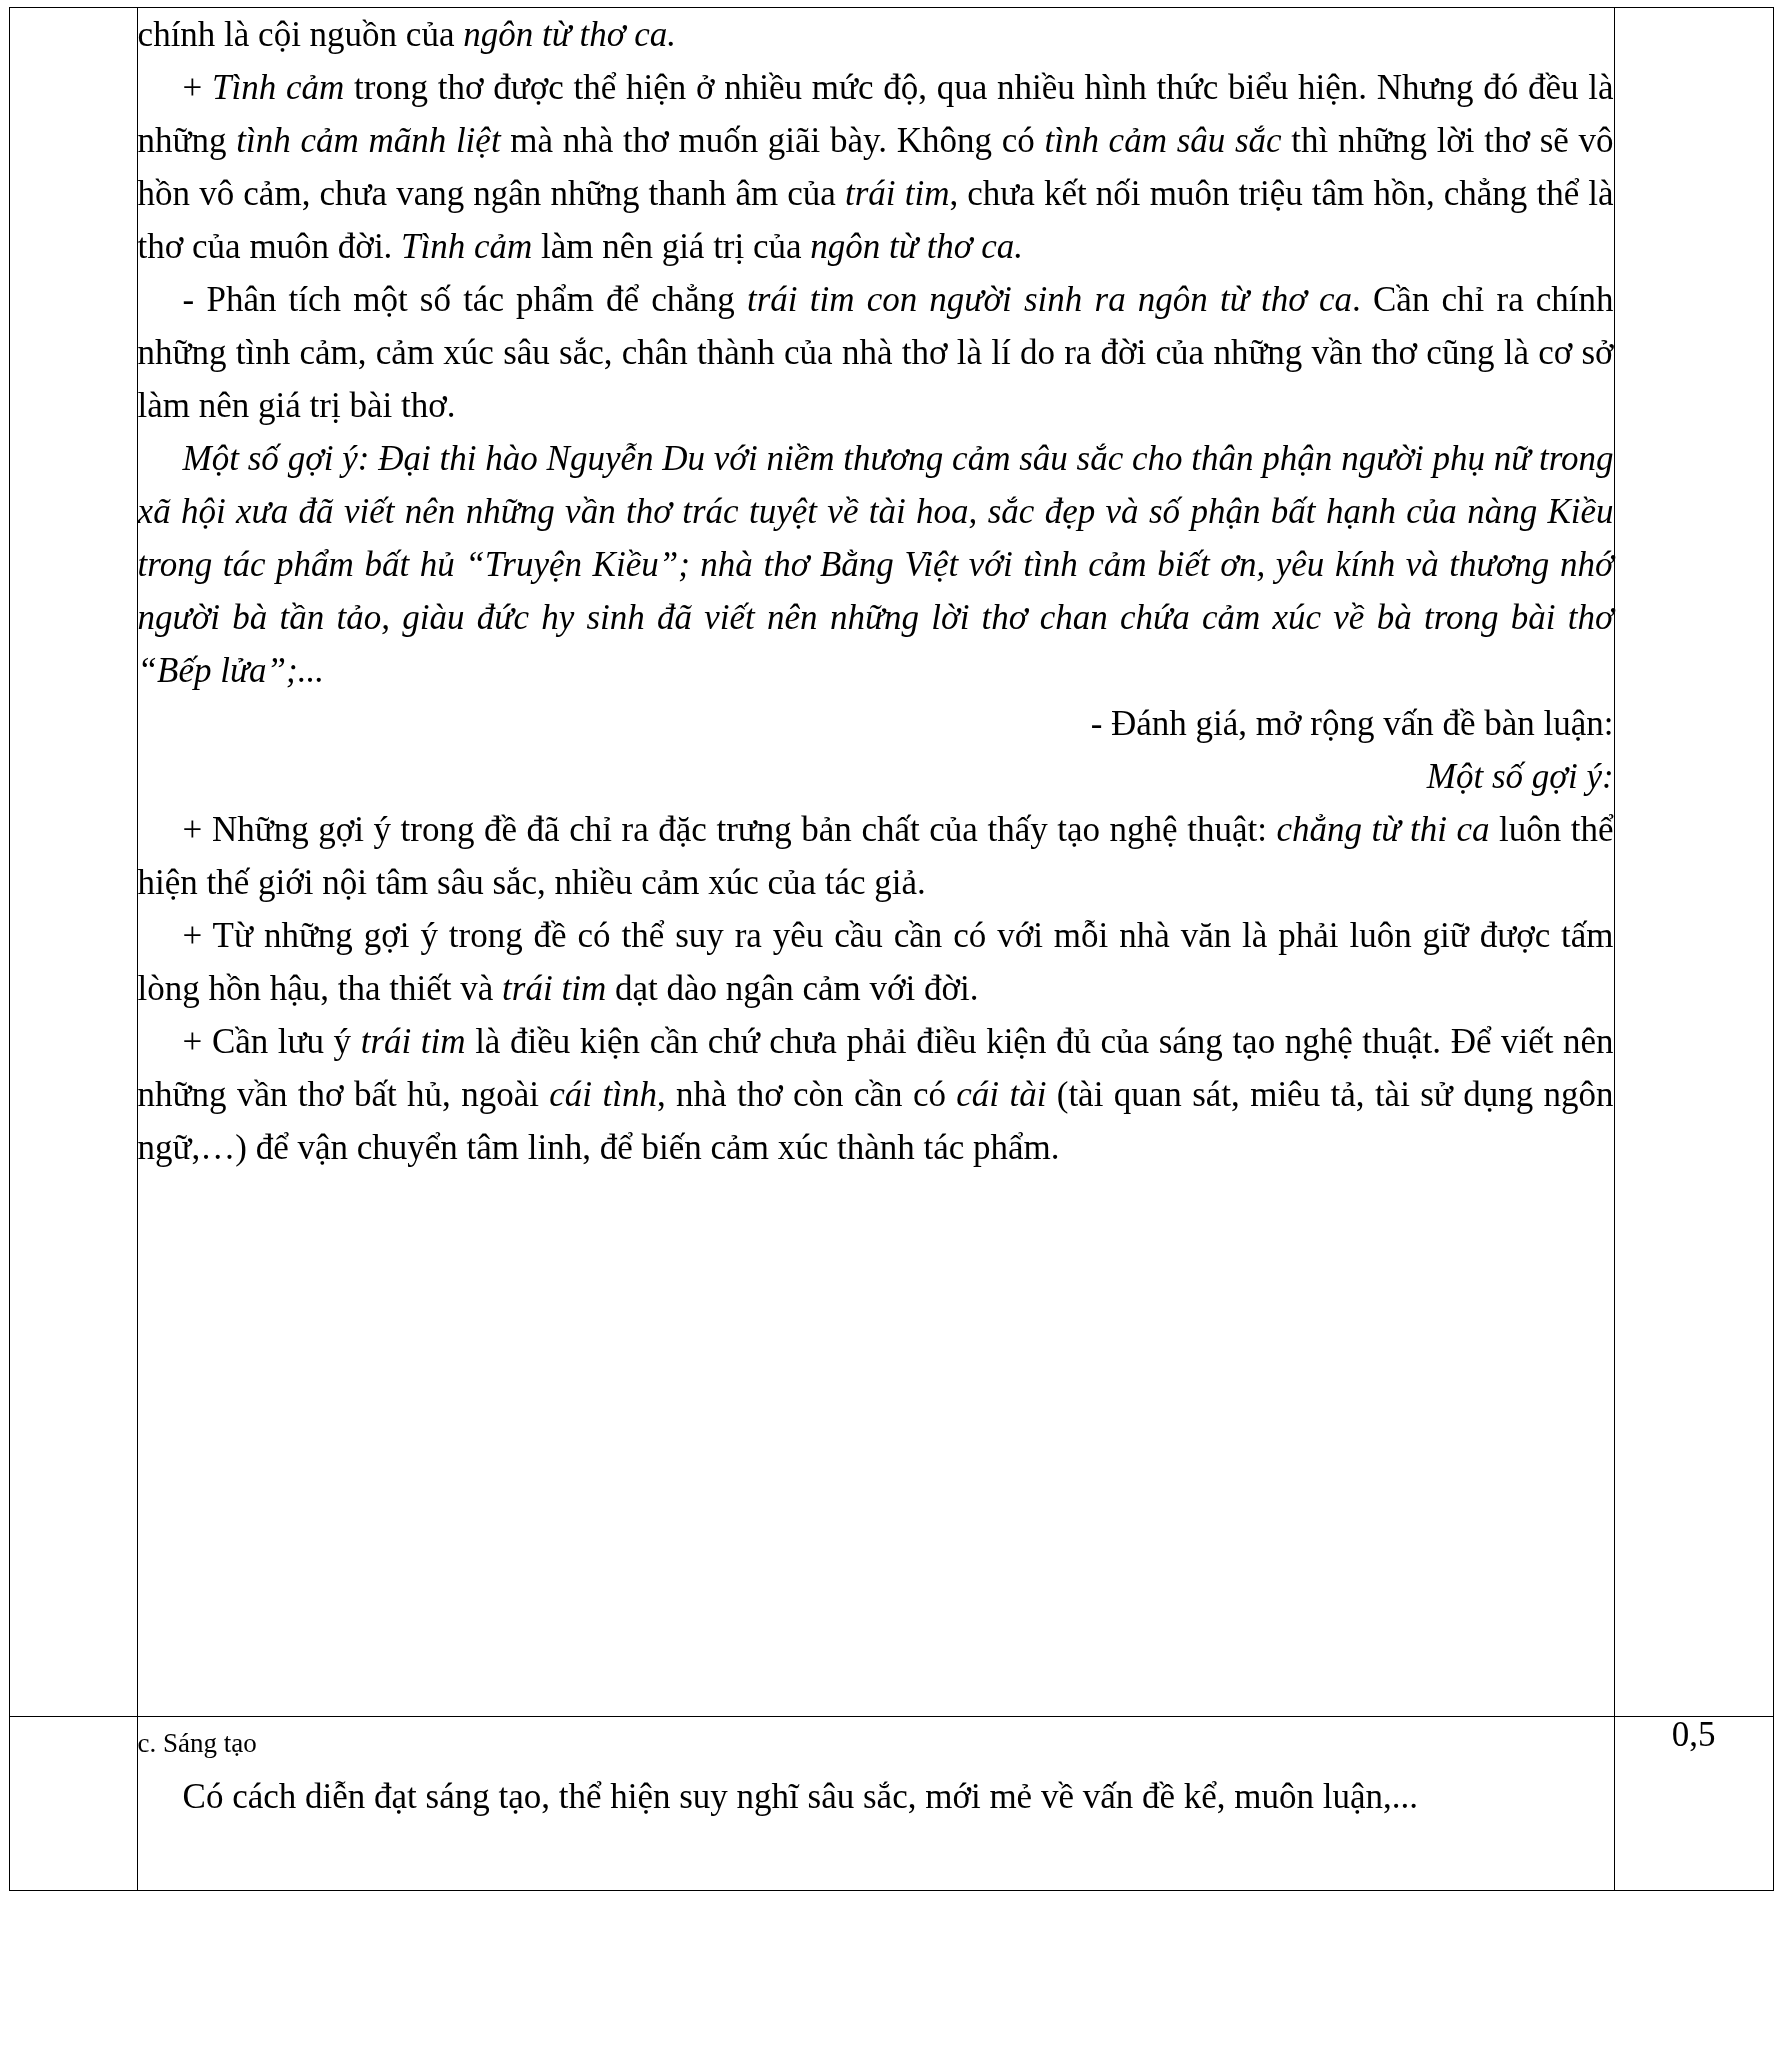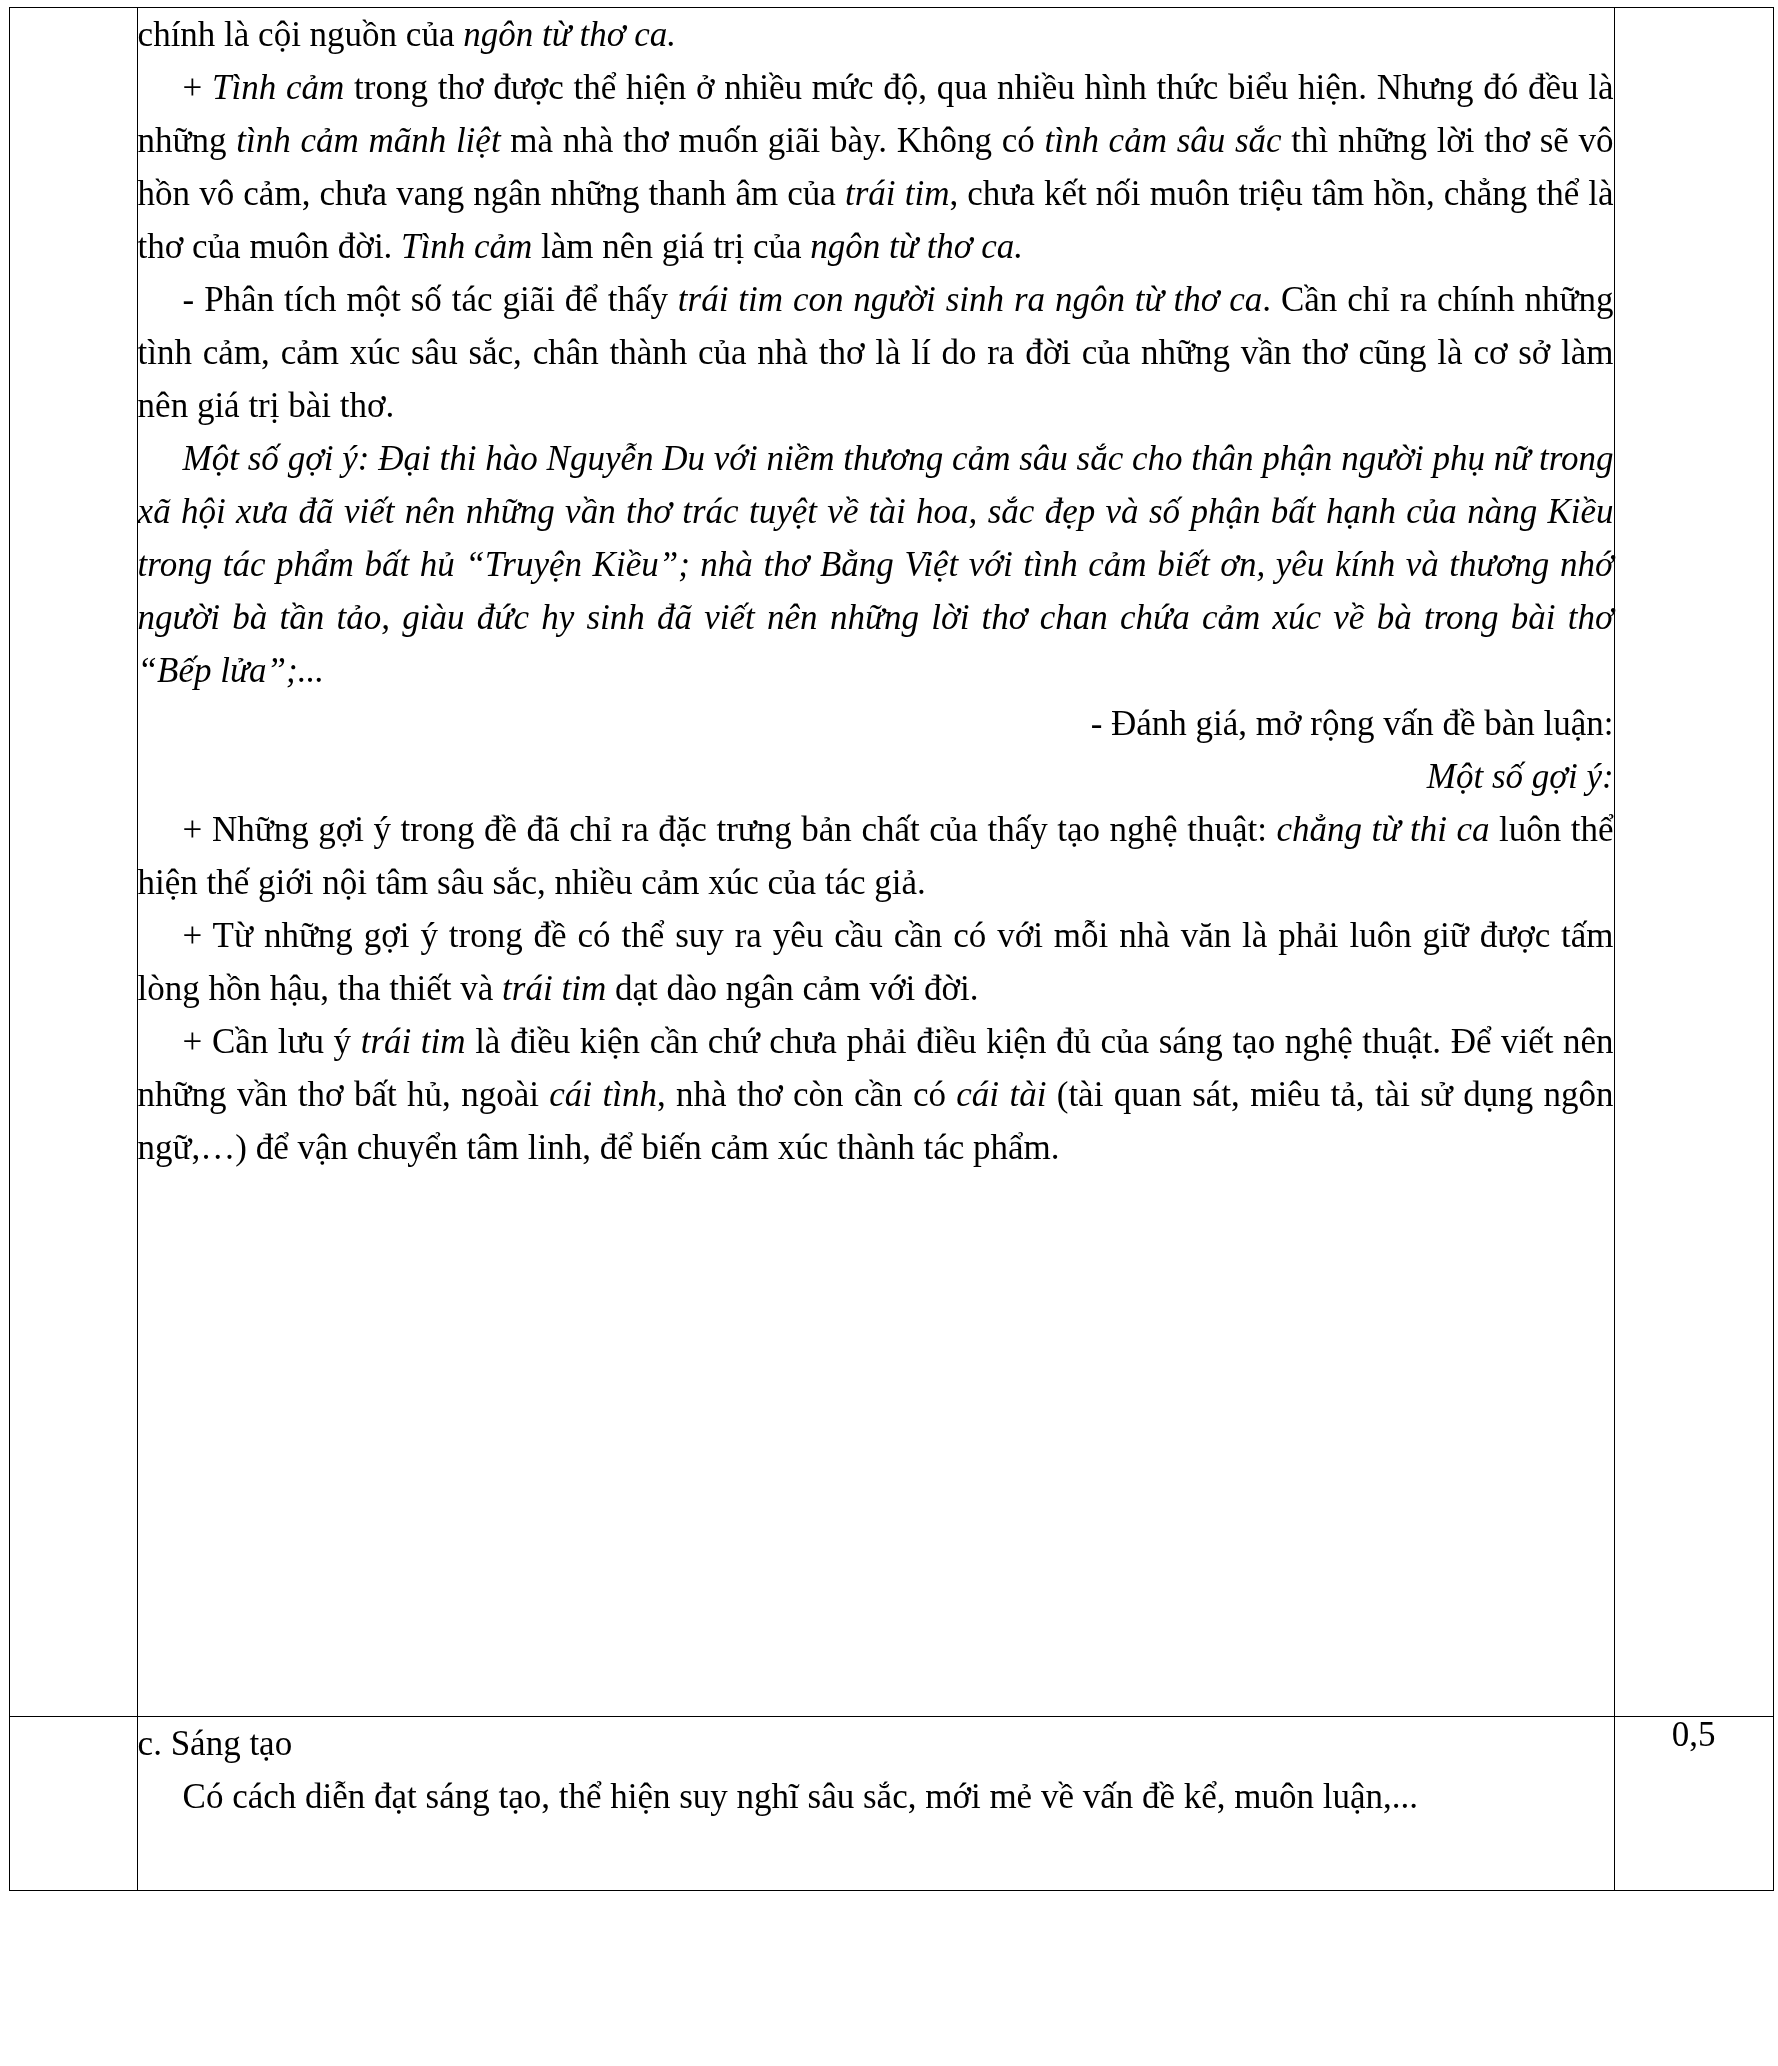--- a/index.html
+++ b/index.html
@@ -70,21 +70,21 @@
     text-indent: 0;
   }
   .para.ind {
     text-indent: 45px;
   }
   .it { font-style: italic; }
 
   .no-just { text-align: right; }
 
   .head-line {
-    font-size: 35px;
+    font-size: 27px;
     line-height: 53px;
     margin: 0;
     text-align: left;
   }
 
   .score-sp { letter-spacing: 0px; }
 </style>
 </head>
 <body>
 
@@ -104,21 +104,21 @@
 
           <p class="para cont">
             <span>chính là cội nguồn của </span><span class="it">ngôn từ thơ ca.</span>
           </p>
 
           <p class="para ind">
             <span>+ </span><span class="it">Tình cảm</span><span> trong thơ được thể hiện ở nhiều mức độ, qua nhiều hình thức biểu hiện. Nhưng đó đều là những </span><span class="it">tình cảm mãnh liệt</span><span> mà nhà thơ muốn giãi bày. Không có </span><span class="it">tình cảm sâu sắc</span><span> thì những lời thơ sẽ vô hồn vô cảm, chưa vang ngân những thanh âm của </span><span class="it">trái tim</span><span>, chưa kết nối muôn triệu tâm hồn, chẳng thể là thơ của muôn đời. </span><span class="it">Tình cảm</span><span> làm nên giá trị của </span><span class="it">ngôn từ thơ ca.</span>
           </p>
 
           <p class="para ind">
-            <span>- Phân tích một số tác giãi để thấy </span><span class="it">trái tim con người sinh ra ngôn từ thơ ca</span><span>. Cần chỉ ra chính những tình cảm, cảm xúc sâu sắc, chân thành của nhà thơ là lí do ra đời của những vần thơ cũng là cơ sở làm nên giá trị bài thơ.</span>
+            <span>- Phân tích một số tác phẩm để chẳng </span><span class="it">trái tim con người sinh ra ngôn từ thơ ca</span><span>. Cần chỉ ra chính những tình cảm, cảm xúc sâu sắc, chân thành của nhà thơ là lí do ra đời của những vần thơ cũng là cơ sở làm nên giá trị bài thơ.</span>
           </p>
 
           <p class="para ind it">
             <span>Một số gợi ý: Đại thi hào Nguyễn Du với niềm thương cảm sâu sắc cho thân phận người phụ nữ trong xã hội xưa đã viết nên những vần thơ trác tuyệt về tài hoa, sắc đẹp và số phận bất hạnh của nàng Kiều trong tác phẩm bất hủ “Truyện Kiều”; nhà thơ Bằng Việt với tình cảm biết ơn, yêu kính và thương nhớ người bà tần tảo, giàu đức hy sinh đã viết nên những lời thơ chan chứa cảm xúc về bà trong bài thơ “Bếp lửa”;...</span>
           </p>
 
           <p class="para ind no-just">
             <span>-  Đánh giá, mở rộng vấn đề bàn luận:</span>
           </p>
 

